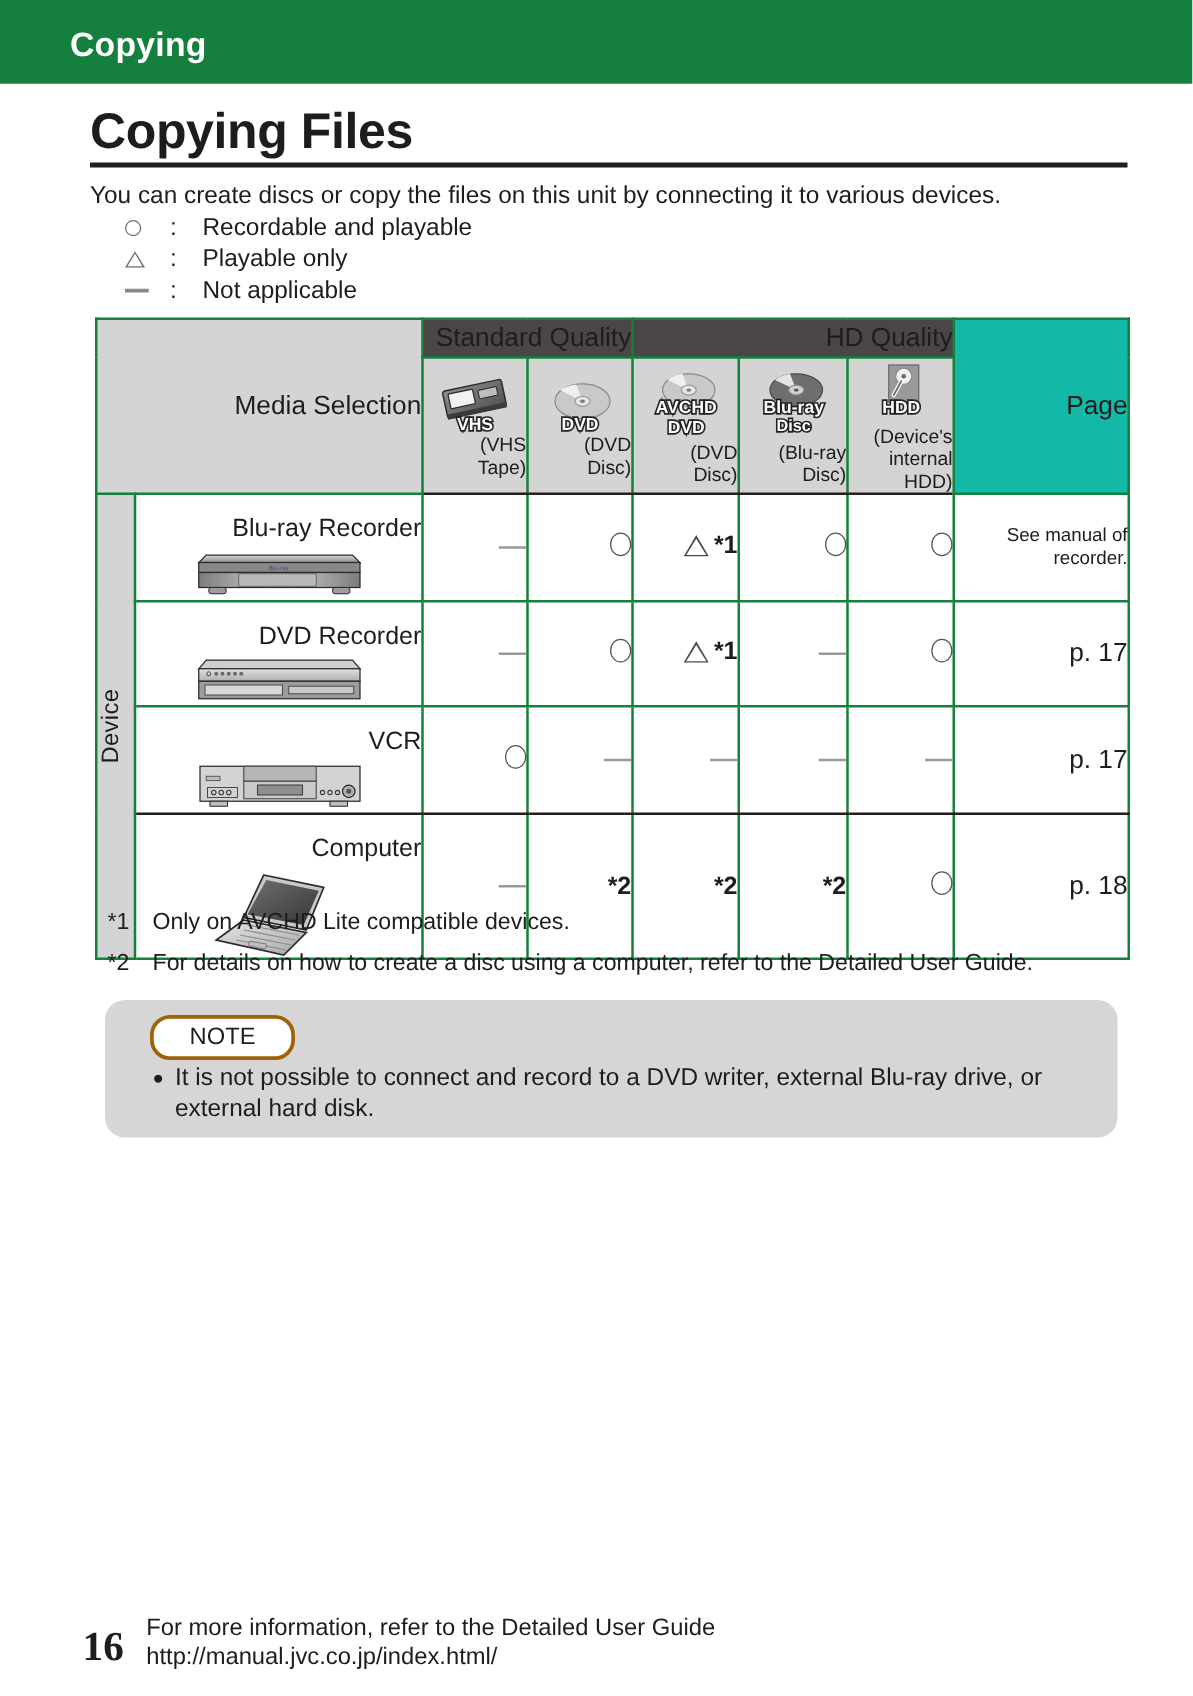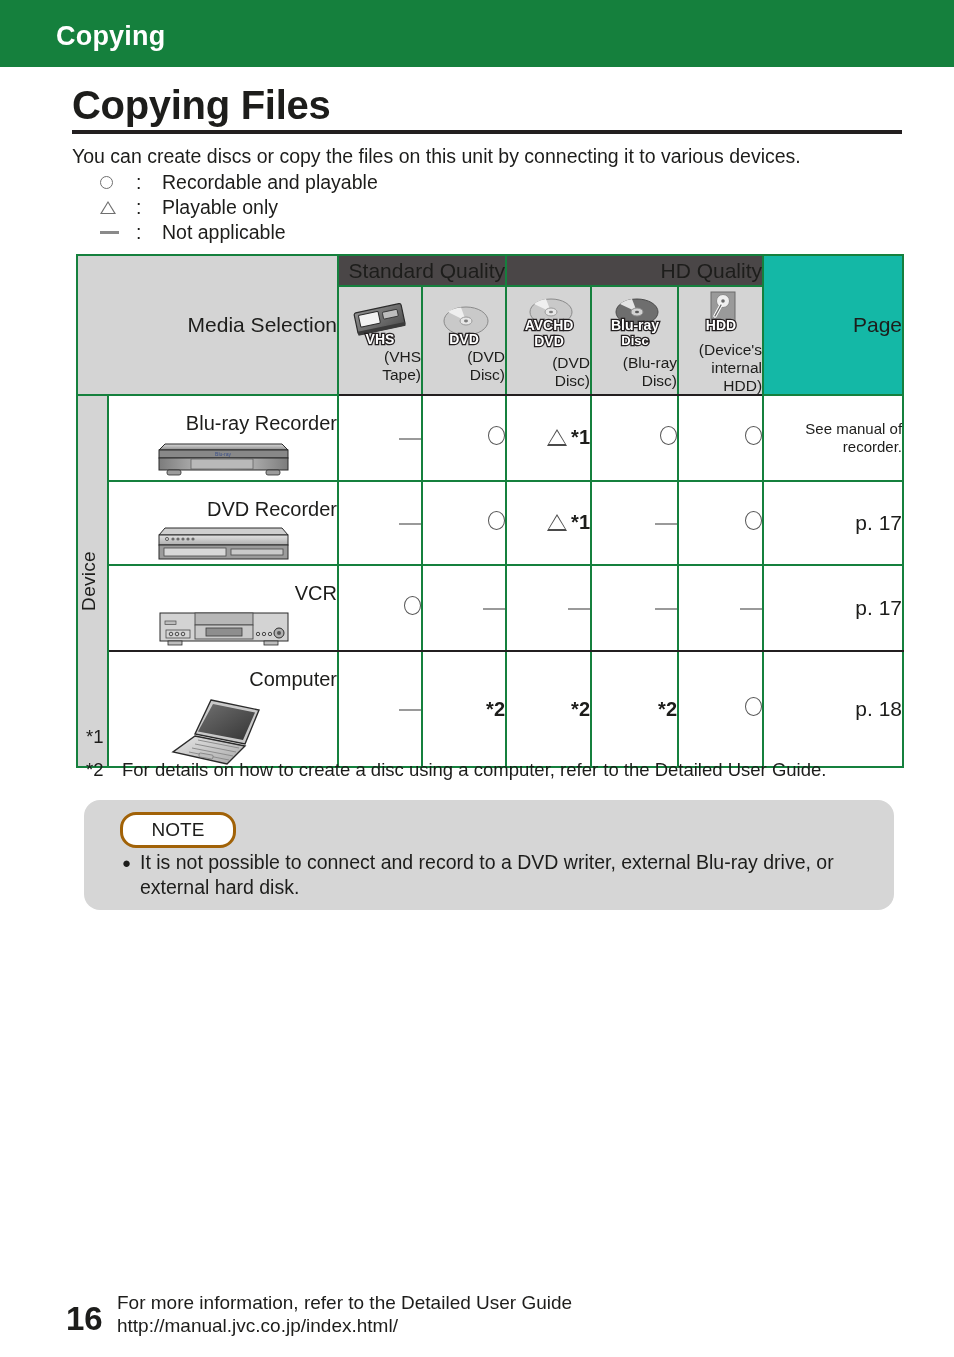--- a/index.html
+++ b/index.html
@@ -251,21 +251,21 @@
     font-size: 15px;
     line-height: 25px;
   }
 
   
   .footer-num {
     position: absolute;
     left: 66px; top: 1300px;
     font-size: 33px;
     font-weight: bold;
-    font-family: Liberation Sans, sans-serif;
+    font-family: Liberation Serif, serif;
   }
   .footer-l1 {
     position: absolute;
     left: 117px; top: 1292px;
     font-size: 19px;
   }
   .footer-l2 {
     position: absolute;
     left: 117px; top: 1315px;
     font-size: 19px;
@@ -541,20 +541,21 @@
     <td class="sym-cell"><span class="star-lbl">*2</span></td>
     <td class="sym-cell"><span class="tc-circle"></span></td>
     <td class="pg-cell">p. 18</td>
   </tr>
 </tbody>
   </table>
 
 <div class="footnotes">
   <div class="fn-row">
     <span class="fn-mark">*1</span>
+    <span>Only on AVCHD Lite compatible devices.</span>
   </div>
   <div class="fn-row">
     <span class="fn-mark">*2</span>
     <span>For details on how to create a disc using a computer, refer to the Detailed User Guide.</span>
   </div>
 </div>
 
 <div class="notebox">
   <div class="note-pill">NOTE</div>
   <div class="note-body">

